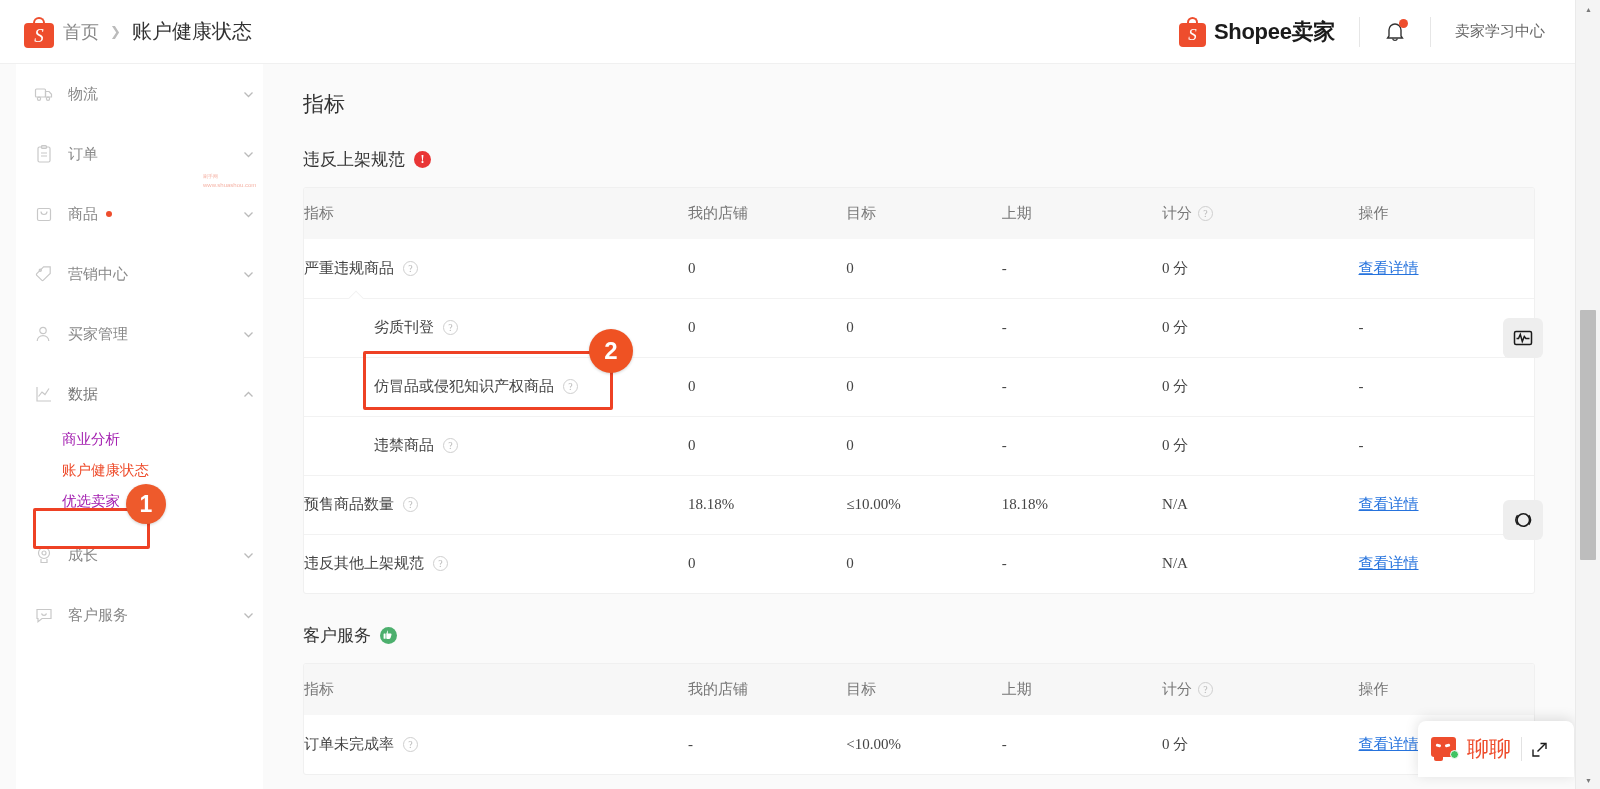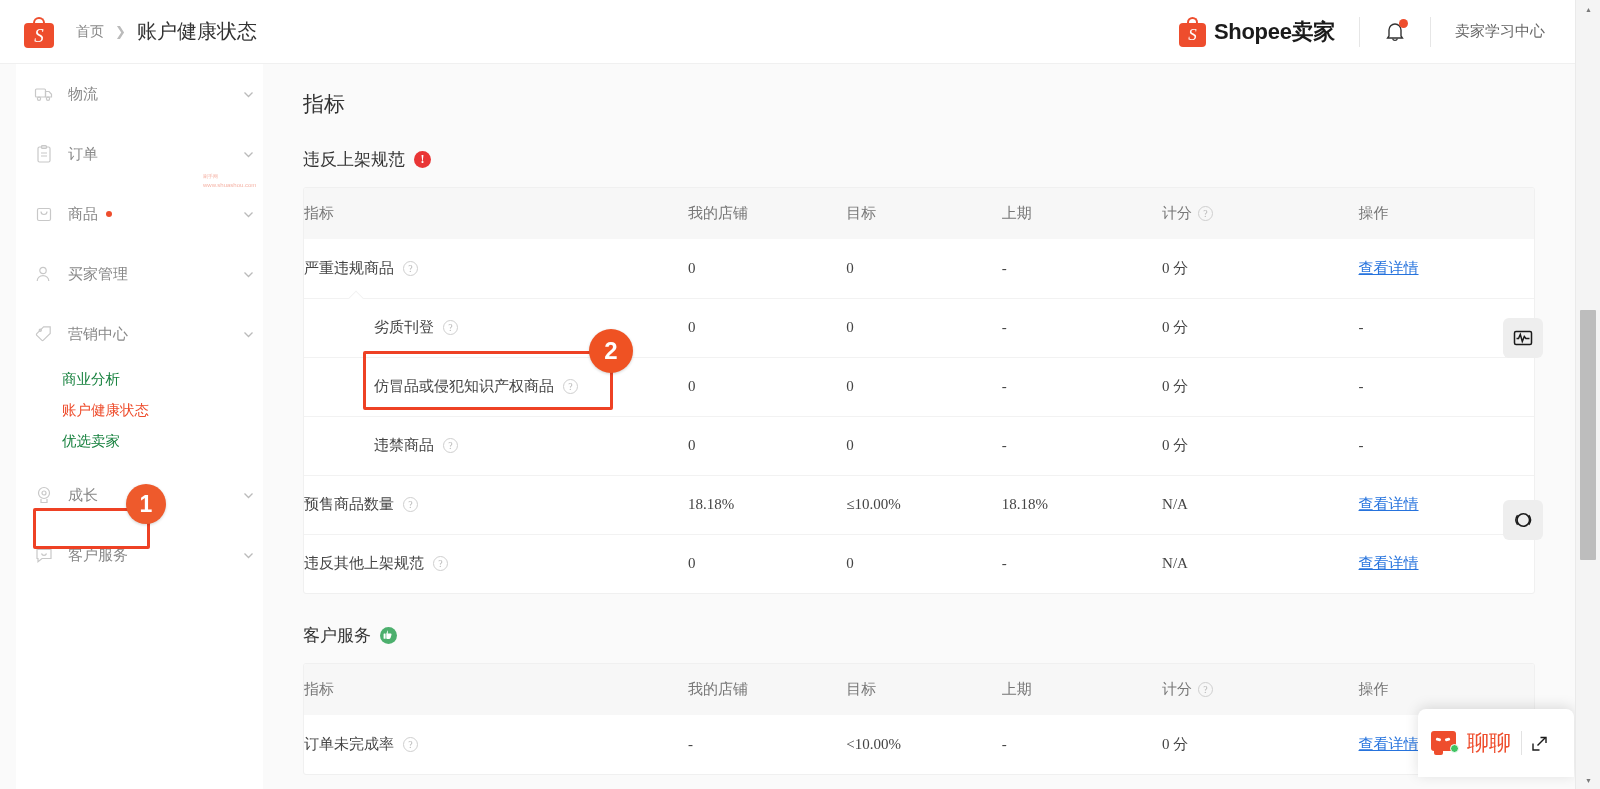--- a/index.html
+++ b/index.html
@@ -28,21 +28,21 @@
   .shopee-bag .handle {
     position:absolute; left:9px; top:1px; width:12px; height:12px;
     border:2.4px solid #ee4d2d; border-bottom:none;
     border-radius:7px 7px 0 0;
   }
   .shopee-bag .s {
     position:absolute; left:0; top:7px; width:30px; height:25px;
     color:#fff; font-size:19px; font-family:"Liberation Serif", serif;
     font-style:italic; text-align:center; line-height:25px; font-weight:400;
   }
-  .crumb-home { font-size:14px; color:#888; margin-left:22px; }
+  .crumb-home { font-size:18px; color:#888; margin-left:9px; }
   .crumb-sep { font-size:13px; color:#bbb; margin:0 11px; }
   .crumb-cur { font-size:20px; color:#333; }
 
   .brand-right { margin-left:auto; display:flex; align-items:center; padding-right:30px; }
   .shopee-logo-wrap { display:flex; align-items:center; }
   .shopee-bag.sm { width:27px; height:30px; }
   .shopee-bag.sm .body { top:6px; width:27px; height:24px; border-radius:4px; }
   .shopee-bag.sm .handle { left:8px; top:0; width:11px; height:11px; }
   .shopee-bag.sm .s { top:6px; width:27px; height:24px; font-size:17px; line-height:24px; }
   .shopee-word { font-size:22px; font-weight:bold; color:#1b1b1b; margin-left:8px; letter-spacing:-0.3px;}
@@ -66,21 +66,21 @@
   }
   .nav-ico { width:20px; height:20px; flex:none; color:#c8c8c8; }
   .nav-ico svg { display:block; }
   .nav-label { font-size:15px; color:#888; margin-left:14px; }
   .nav-label.dark { color:#777; }
   .reddot { width:6px; height:6px; border-radius:50%; background:#ee4d2d; margin-left:8px; }
   .chev { margin-left:auto; width:13px; height:13px; color:#bbb; }
   .chev svg { display:block; }
   .sub-item {
     height:31px; display:flex; align-items:center; padding-left:46px;
-    font-size:14.5px; color:#15803d; cursor:pointer;
+    font-size:14.5px; color:#a21caf; cursor:pointer;
   }
   .sub-item.active { color:#ee4d2d; }
   .sub-group { padding-bottom:8px; }
 
   
   .watermark {
     position:absolute; left:203px; top:173px; width:80px;
     color:#f5b3a6; font-size:5px; line-height:1.5; text-align:left;
     pointer-events:none; z-index:8;
   }
@@ -175,21 +175,21 @@
   
   .float-btn {
     position:absolute; width:40px; height:40px; border-radius:6px;
     background:#eeeeee; display:flex; align-items:center; justify-content:center;
     cursor:pointer; z-index:25;
   }
   .float-btn svg { display:block; }
 
   
   .chat {
-    position:absolute; right:26px; bottom:12px; height:68px; width:156px;
+    position:absolute; right:26px; bottom:12px; height:56px; width:156px;
     background:#fff; border-radius:8px 8px 0 0;
     box-shadow:0 -2px 14px rgba(0,0,0,.13);
     display:flex; align-items:center; padding:0 13px; z-index:28;
   }
   .chat-ico { width:28px; height:24px; position:relative; flex:none; }
   .chat-ico .bubble {
     position:absolute; left:0; top:0; width:25px; height:20px;
     background:#ee4d2d; border-radius:3px;
   }
   .chat-ico .eyeL, .chat-ico .eyeR {
@@ -311,48 +311,62 @@
       <span class="chev">
         <svg width="13" height="13" viewBox="0 0 13 13" fill="none" stroke="#bbb" stroke-width="1.3">
             <path d="M2.5 4.5 6.5 8.5 10.5 4.5"></path>
           </svg>
       </span>
     </div>
 
     <div class="nav-item">
       <span class="nav-ico">
         <svg width="20" height="20" viewBox="0 0 20 20" fill="none" stroke="#c8c8c8" stroke-width="1.2">
+          <path d="M2.8 9.6 9.6 2.8h6.6v6.6L9.4 16.2a1.2 1.2 0 0 1-1.7 0L2.8 11.3a1.2 1.2 0 0 1 0-1.7z"></path>
+          <circle cx="6.3" cy="6.3" r="1.1"></circle>
+        </svg>
+      </span>
+      <span class="nav-label">营销中心</span>
+      <span class="chev">
+        <svg width="13" height="13" viewBox="0 0 13 13" fill="none" stroke="#bbb" stroke-width="1.3">
+            <path d="M2.5 4.5 6.5 8.5 10.5 4.5"></path>
+          </svg>
+      </span>
+    </div>
+
+    <div class="nav-item">
+      <span class="nav-ico">
+        <svg width="20" height="20" viewBox="0 0 20 20" fill="none" stroke="#c8c8c8" stroke-width="1.2">
           <circle cx="9" cy="6.5" r="3.2"></circle>
             <path d="M3.2 17c0-3.3 2.6-5.3 5.8-5.3s5.8 2 5.8 5.3"></path>
         </svg>
       </span>
       <span class="nav-label">买家管理</span>
       <span class="chev">
         <svg width="13" height="13" viewBox="0 0 13 13" fill="none" stroke="#bbb" stroke-width="1.3">
             <path d="M2.5 4.5 6.5 8.5 10.5 4.5"></path>
           </svg>
       </span>
     </div>
 
-    <div class="nav-item">
-      <span class="nav-ico">
-        <svg width="20" height="20" viewBox="0 0 20 20" fill="none" stroke="#c8c8c8" stroke-width="1.2">
-          <path d="M2.8 9.6 9.6 2.8h6.6v6.6L9.4 16.2a1.2 1.2 0 0 1-1.7 0L2.8 11.3a1.2 1.2 0 0 1 0-1.7z"></path>
-          <circle cx="6.3" cy="6.3" r="1.1"></circle>
-        </svg>
-      </span>
-      <span class="nav-label">营销中心</span>
-      <span class="chev">
-        <svg width="13" height="13" viewBox="0 0 13 13" fill="none" stroke="#bbb" stroke-width="1.3">
-            <path d="M2.5 4.5 6.5 8.5 10.5 4.5"></path>
-          </svg>
-      </span>
-    </div>
-
-
+
+    <div class="nav-item">
+      <span class="nav-ico">
+        <svg width="20" height="20" viewBox="0 0 20 20" fill="none" stroke="#c8c8c8" stroke-width="1.2">
+          <path d="M3 3v14h14"></path>
+            <path d="M4.5 12.5 8 8l3 2.5 4-6"></path>
+        </svg>
+      </span>
+      <span class="nav-label dark">数据</span>
+      <span class="chev">
+        <svg width="13" height="13" viewBox="0 0 13 13" fill="none" stroke="#bbb" stroke-width="1.3">
+            <path d="M2.5 8.5 6.5 4.5 10.5 8.5"></path>
+          </svg>
+      </span>
+    </div>
     <div class="sub-group">
       <div class="sub-item">商业分析</div>
       <div class="sub-item active">账户健康状态</div>
       <div class="sub-item">优选卖家</div>
     </div>
 
     <div class="nav-item">
       <span class="nav-ico">
         <svg width="20" height="20" viewBox="0 0 20 20" fill="none" stroke="#c8c8c8" stroke-width="1.2">
           <circle cx="10" cy="8" r="5.5"></circle>

